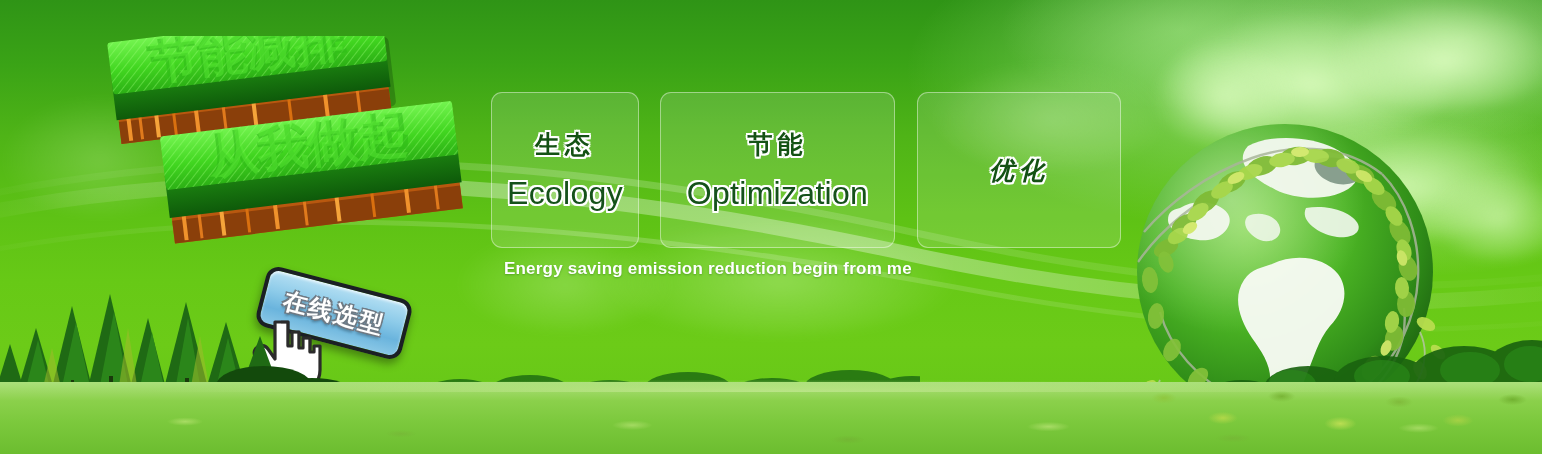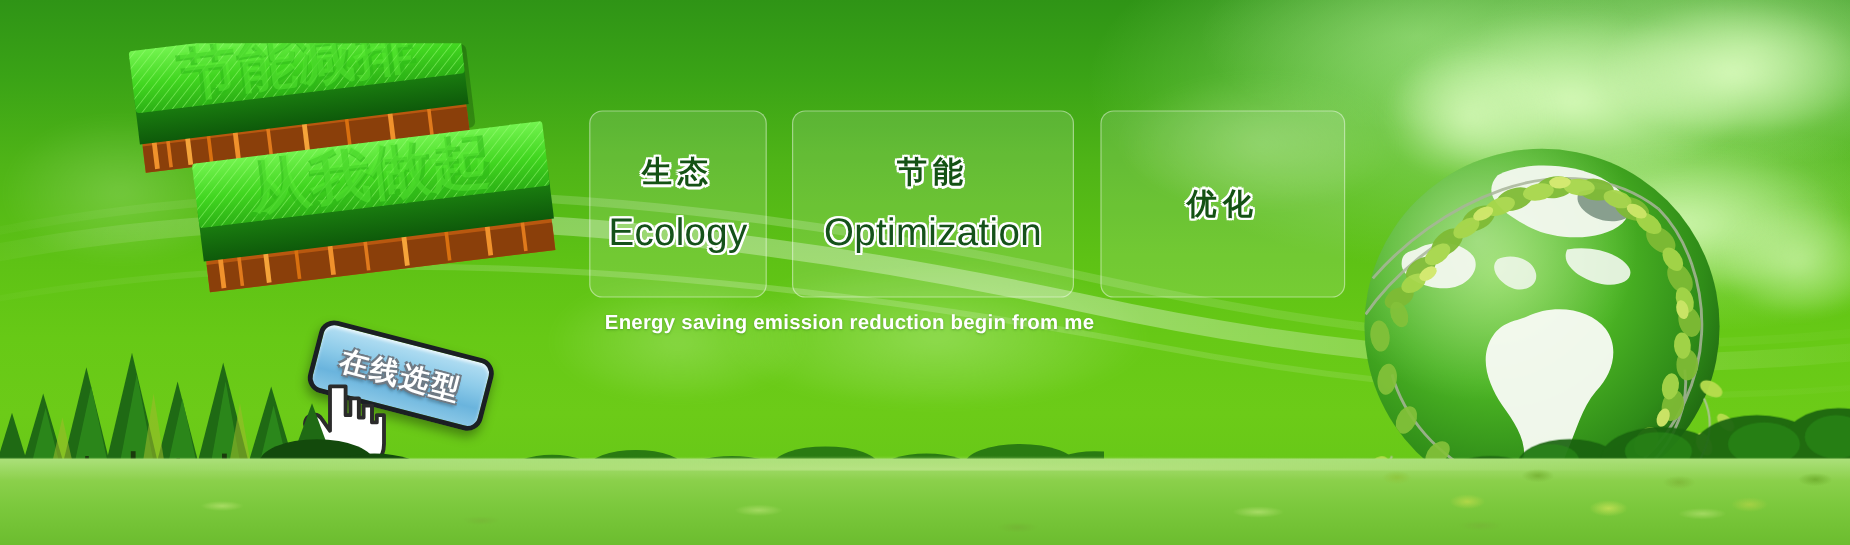--- a/index.html
+++ b/index.html
@@ -279,21 +279,21 @@
 
   <div class="cards">
     <div class="card" style="left:0px;width:148px;">
       <div class="card-cn">生态</div>
       <div class="card-en">Ecology</div>
     </div>
     <div class="card" style="left:169px;width:235px;justify-content:center;">
       <div class="card-cn">节能</div>
       <div class="card-en">Optimization</div>
     </div>
-    <div class="card" style="left:426px;width:204px;">
+    <div class="card" style="left:426px;width:204px;font-style:italic;">
       <div class="card-cn">优化</div>
     </div>
   </div>
 
   <div class="tagline">Energy saving emission reduction begin from me</div>
 
   <div class="cta-wrap">
     <div class="cta">
       <span class="cta-label">在线选型</span>
     </div>

